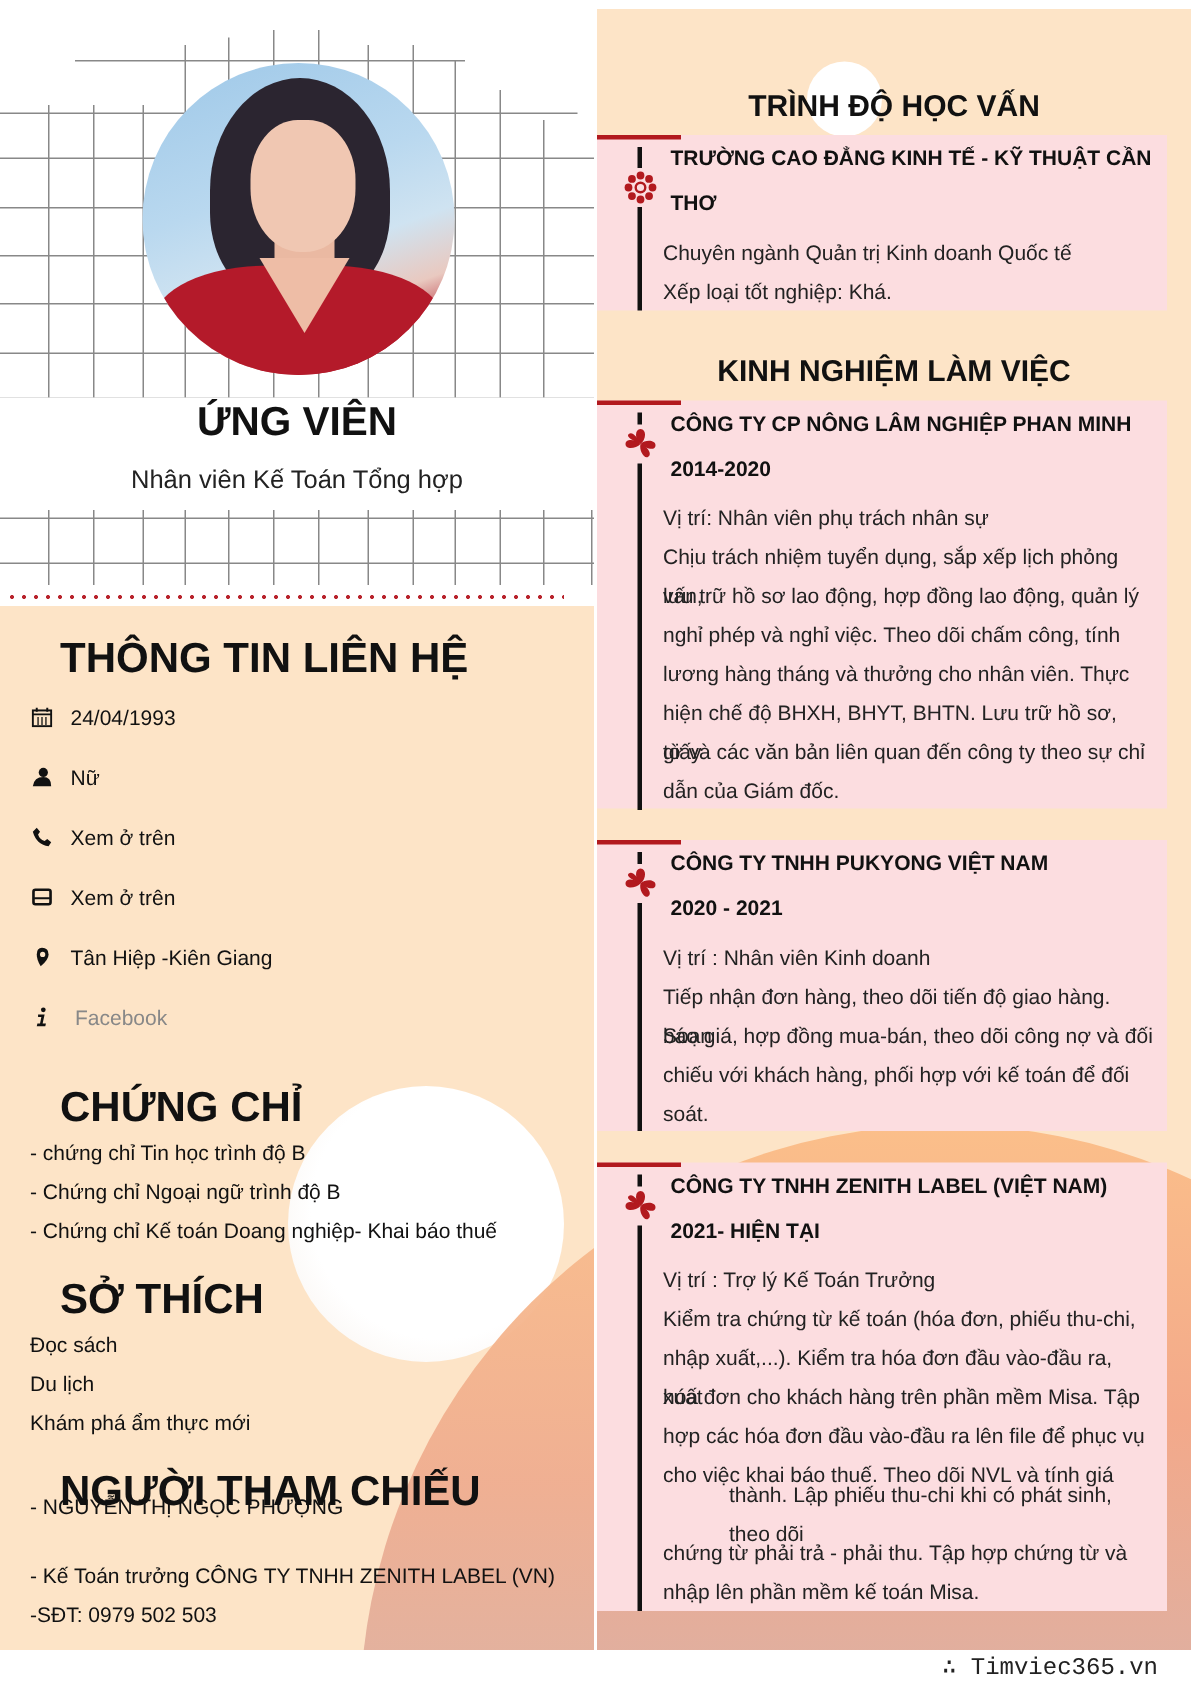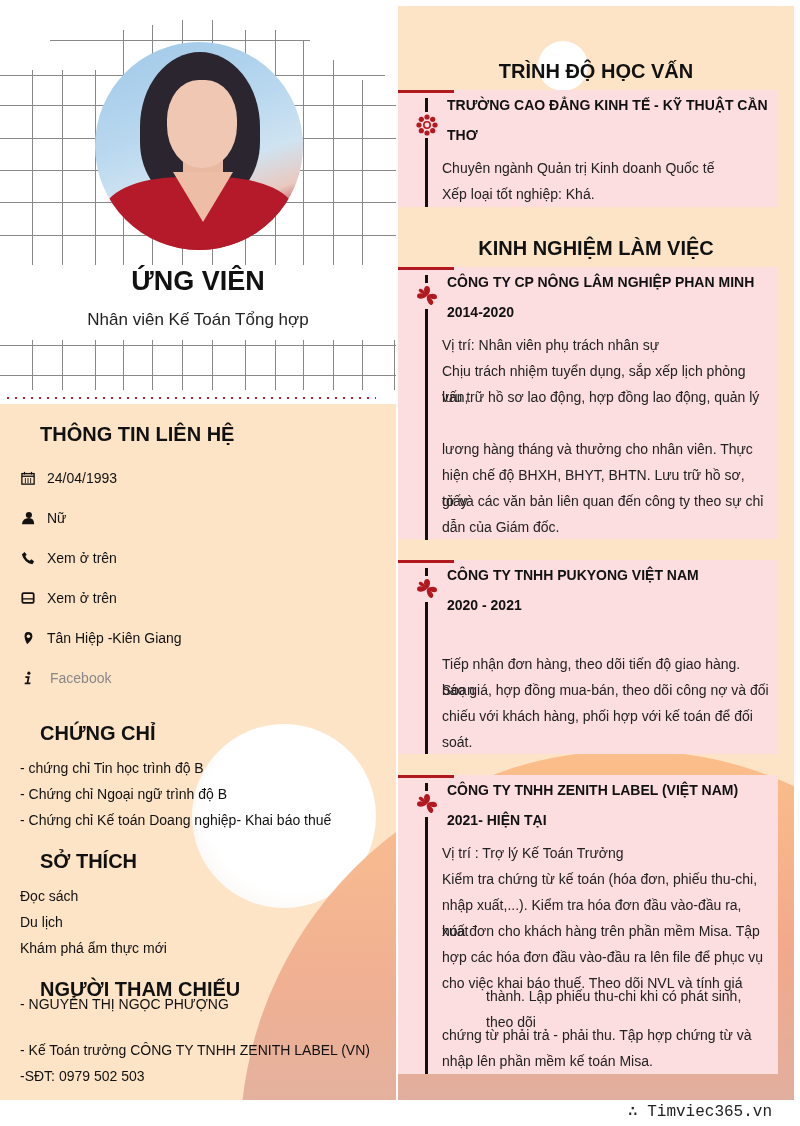--- a/index.html
+++ b/index.html
@@ -20,21 +20,21 @@
   .avatar .vneck { position: absolute; left: 78px; top: 130px; width: 0; height: 0; border-left: 30px solid transparent; border-right: 30px solid transparent; border-top: 50px solid #eebda6; }
   .cand-name { position: absolute; left: 0; top: 266px; width: 396px; text-align: center; font-size: 27px; font-weight: bold; color: #111; }
   .cand-title { position: absolute; left: 0; top: 310px; width: 396px; text-align: center; font-size: 17px; color: #222; }
   .dots { position: absolute; left: 4px; top: 396px; width: 372px; height: 4px; background-image: radial-gradient(circle, #b8232c 1.2px, transparent 1.5px); background-size: 8px 4px; }
 
   
   .left-body { position: absolute; left: 0; top: 404px; width: 396px; height: 696px; background: #fde4c7; overflow: hidden; }
   .bg-white-circle { position: absolute; left: 192px; top: 320px; width: 184px; height: 184px; border-radius: 50%; background: radial-gradient(circle at 55% 45%, #ffffff 60%, #f6efe9 100%); }
   .bg-big-circle { position: absolute; left: 240px; top: 350px; width: 780px; height: 780px; border-radius: 50%; background: linear-gradient(180deg, #fbbf8a 0%, #efad90 30%, #d9b0a4 55%, #a9acb7 80%, #7fb0bb 100%); opacity: 0.95; }
 
-  .sec-title { position: absolute; font-size: 20px; font-weight: bold; color: #111; }
+  .sec-title { position: absolute; font-size: 28px; font-weight: bold; color: #111; }
   .contact-row { position: absolute; left: 20px; height: 20px; display: flex; align-items: center; font-size: 14px; color: #111; }
   .contact-row .ic { width: 16px; height: 16px; display: inline-flex; align-items: center; justify-content: center; margin-right: 11px; }
   .contact-row .ic svg { width: 14px; height: 14px; }
   .contact-row .fb { color: #888; margin-left: 3px; }
   .line-item { position: absolute; left: 20px; font-size: 14px; color: #111; }
 
   
   .right-col { position: absolute; left: 398px; top: 6px; width: 396px; height: 1094px; background: #fde4c7; overflow: hidden; }
   .r-big-circle { position: absolute; left: -158px; top: 744px; width: 780px; height: 780px; border-radius: 50%; background: linear-gradient(180deg, #fbbf8a 0%, #f3a98a 25%, #ddb0a3 50%, #9eb1ba 75%, #58b2bb 100%); }
   .r-small-circle { position: absolute; left: 140px; top: 35px; width: 50px; height: 50px; border-radius: 50%; background: #fff; }
@@ -230,20 +230,21 @@
               <path d="M12 12 C9 15 2 16 2 12 C2 8 9 9 12 12Z"></path>
               <path d="M12 12 C9 9 4 4 7 3 C10 2 12 8 12 12Z" transform="rotate(-20 12 12)"></path>
             </g>
           </svg>
       </div>
       <div class="c-title" style="top:0;">CÔNG TY CP NÔNG LÂM NGHIỆP PHAN MINH</div>
       <div class="c-title" style="top:30px;">2014-2020</div>
       <div class="c-body" style="top:65px;">Vị trí: Nhân viên phụ trách nhân sự</div>
       <div class="c-body" style="top:91px;">Chịu trách nhiệm tuyển dụng, sắp xếp lịch phỏng vấn,</div>
       <div class="c-body" style="top:117px;">lưu trữ hồ sơ lao động, hợp đồng lao động, quản lý</div>
+      <div class="c-body" style="top:143px;">nghỉ phép và nghỉ việc. Theo dõi chấm công, tính</div>
       <div class="c-body" style="top:169px;">lương hàng tháng và thưởng cho nhân viên. Thực</div>
       <div class="c-body" style="top:195px;">hiện chế độ BHXH, BHYT, BHTN. Lưu trữ hồ sơ, giấy</div>
       <div class="c-body" style="top:221px;">tờ và các văn bản liên quan đến công ty theo sự chỉ</div>
       <div class="c-body" style="top:247px;">dẫn của Giám đốc.</div>
     </div>
 
     <div class="card" style="top:554px;height:194px;">
       <div class="redbar"></div>
       <div class="vline" style="height:186px;"></div>
       <div class="flower" style="top:16px;">
@@ -252,20 +253,21 @@
               <path d="M12 12 C8 9 8 2 12 2 C16 2 16 9 12 12Z"></path>
               <path d="M12 12 C15 9 22 9 22 13 C22 17 15 15 12 12Z"></path>
               <path d="M12 12 C15 15 16 22 12 22 C9 22 9 15 12 12Z" transform="rotate(-30 12 12)"></path>
               <path d="M12 12 C9 15 2 16 2 12 C2 8 9 9 12 12Z"></path>
               <path d="M12 12 C9 9 4 4 7 3 C10 2 12 8 12 12Z" transform="rotate(-20 12 12)"></path>
             </g>
           </svg>
       </div>
       <div class="c-title" style="top:0;">CÔNG TY TNHH PUKYONG VIỆT NAM</div>
       <div class="c-title" style="top:30px;">2020 - 2021</div>
+      <div class="c-body" style="top:65px;">Vị trí : Nhân viên Kinh doanh</div>
       <div class="c-body" style="top:91px;">Tiếp nhận đơn hàng, theo dõi tiến độ giao hàng. Soạn</div>
       <div class="c-body" style="top:117px;">báo giá, hợp đồng mua-bán, theo dõi công nợ và đối</div>
       <div class="c-body" style="top:143px;">chiếu với khách hàng, phối hợp với kế toán để đối</div>
       <div class="c-body" style="top:169px;">soát.</div>
     </div>
 
     <div class="card" style="top:769px;height:299px;">
       <div class="redbar"></div>
       <div class="vline" style="height:291px;"></div>
       <div class="flower" style="top:16px;">

